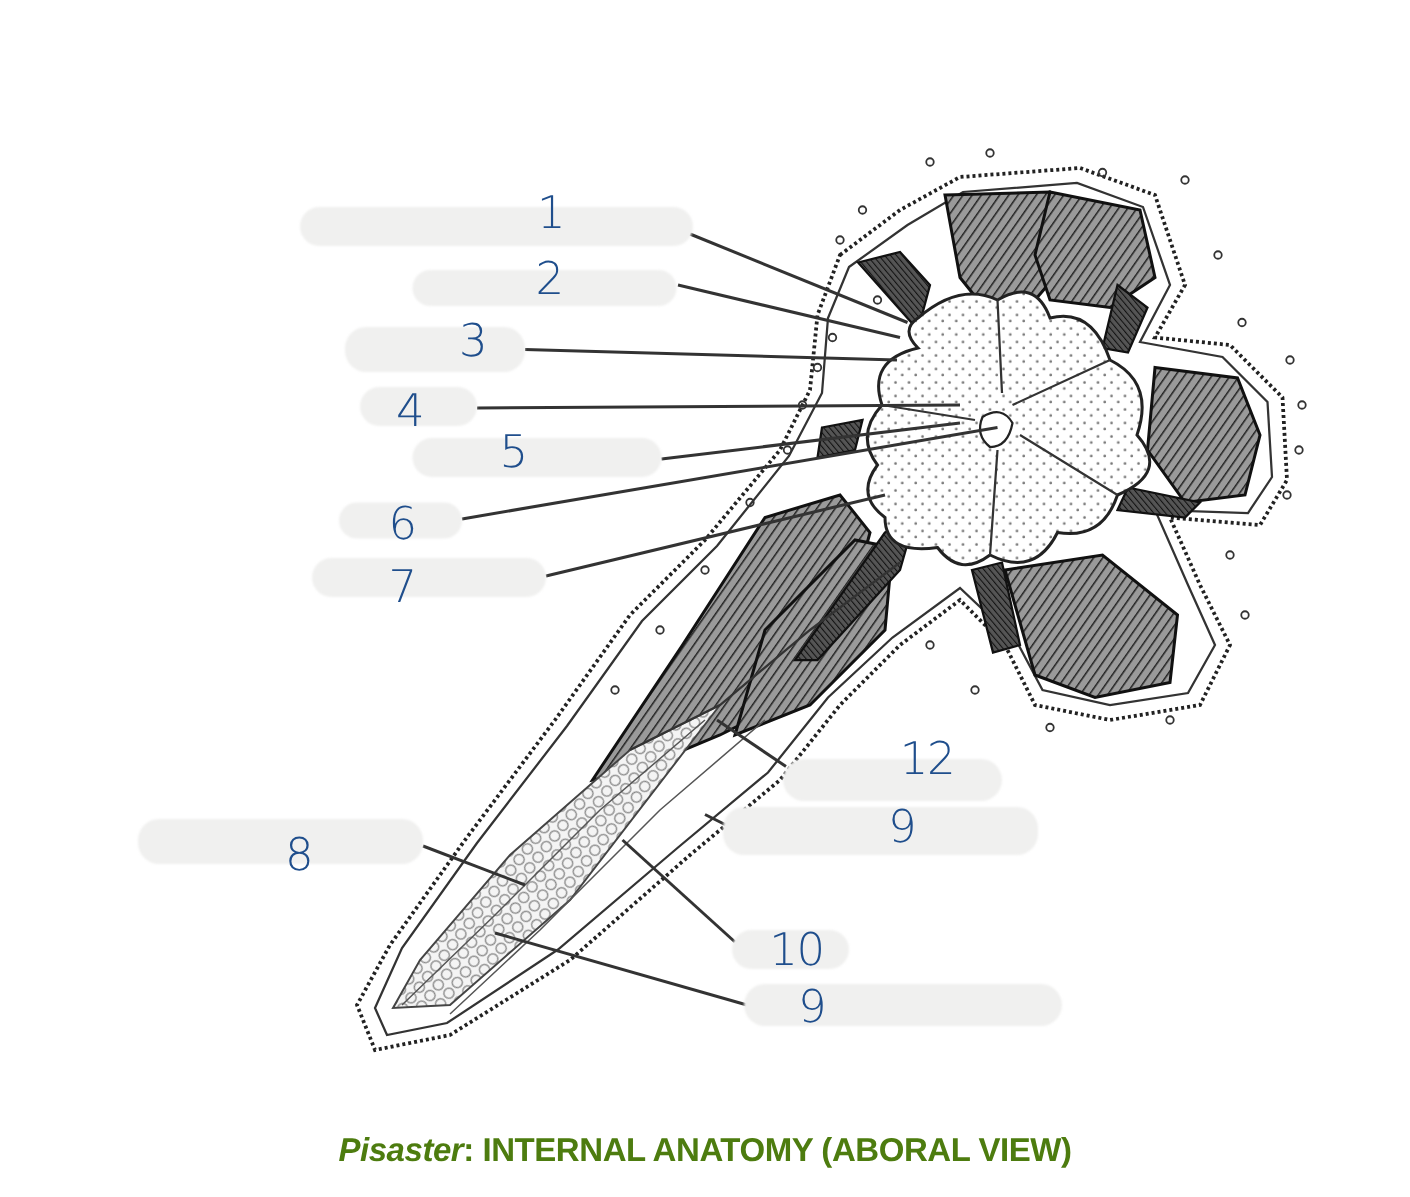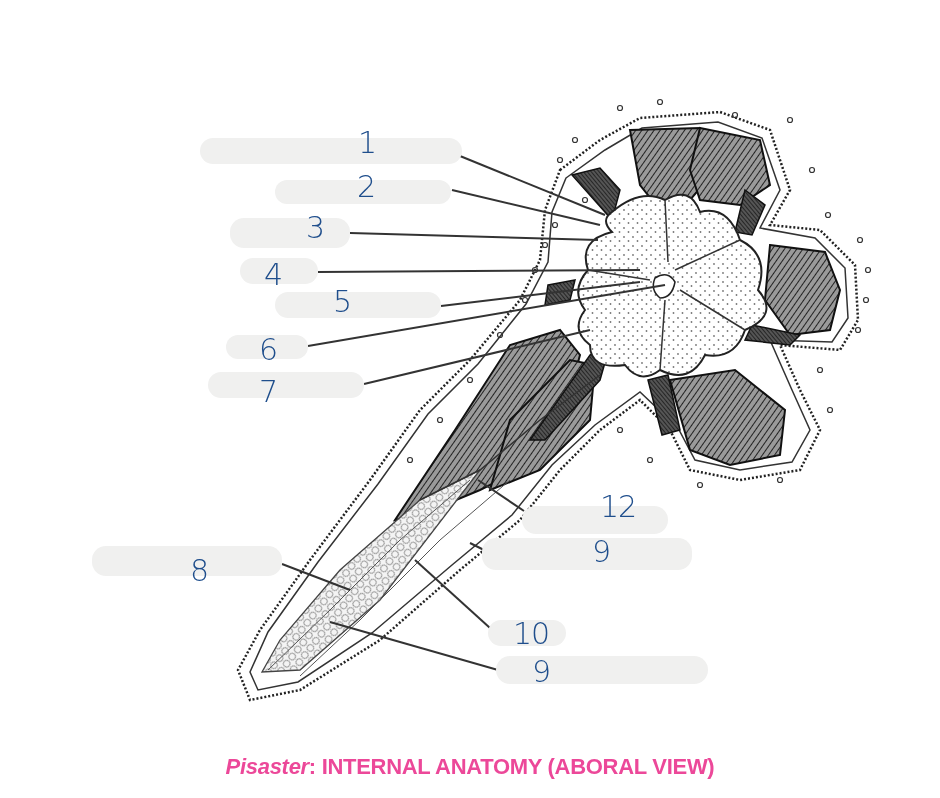--- a/index.html
+++ b/index.html
@@ -9,21 +9,21 @@
     position: absolute; background: #f0f0ef; border-radius: 14px;
     filter: blur(0.6px);
   }
   .num {
     position: absolute; color: #1f4e8c; font-family: "DejaVu Sans", sans-serif;
     font-size: 30px; line-height: 1; font-weight: 300; transform: translate(-50%, -50%);
     letter-spacing: -1px;
   }
   .caption {
     position: absolute; left: 0; width: 940px; top: 754px; text-align: center;
-    font-family: "Liberation Sans", sans-serif; font-weight: bold; font-size: 22px; color: #ec4899;
+    font-family: "Liberation Sans", sans-serif; font-weight: bold; font-size: 22px; color: #4d7c0f;
     letter-spacing: -0.3px;
   }
   .caption i { font-style: italic; }
   svg { position: absolute; left: 0; top: 0; }
 </style>
 </head>
 <body>
 
 <div id="stage">
 

